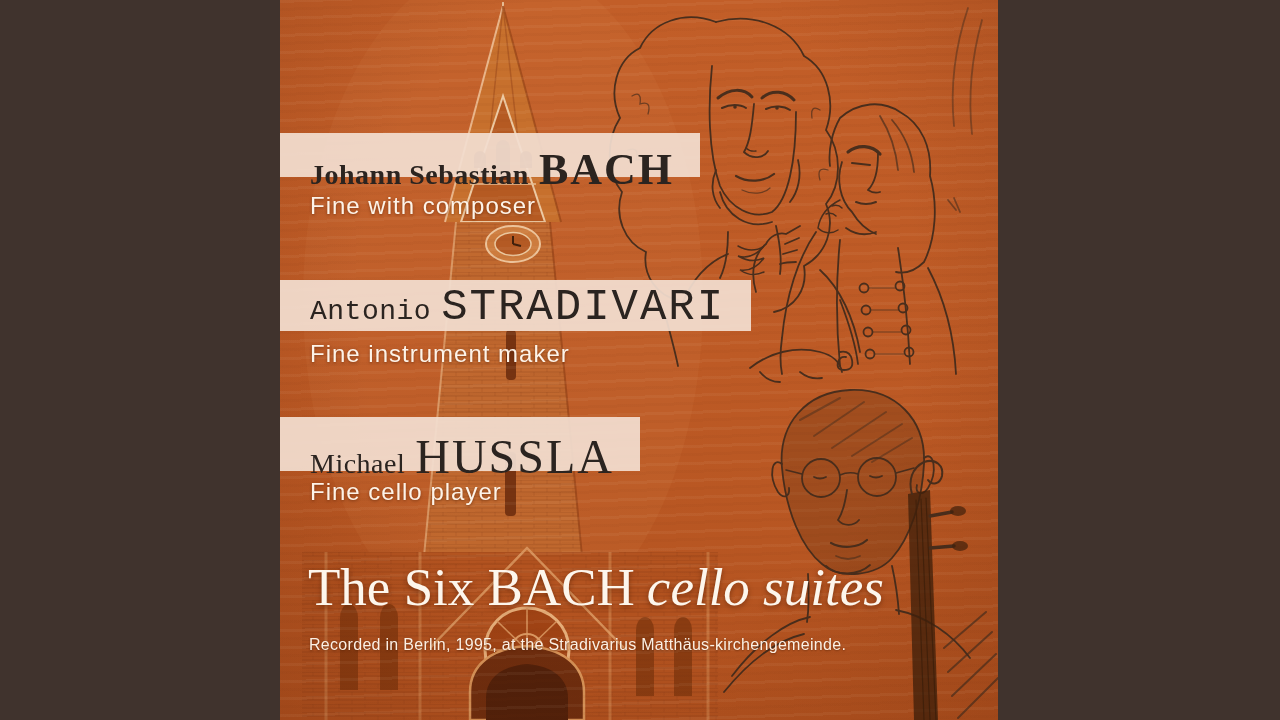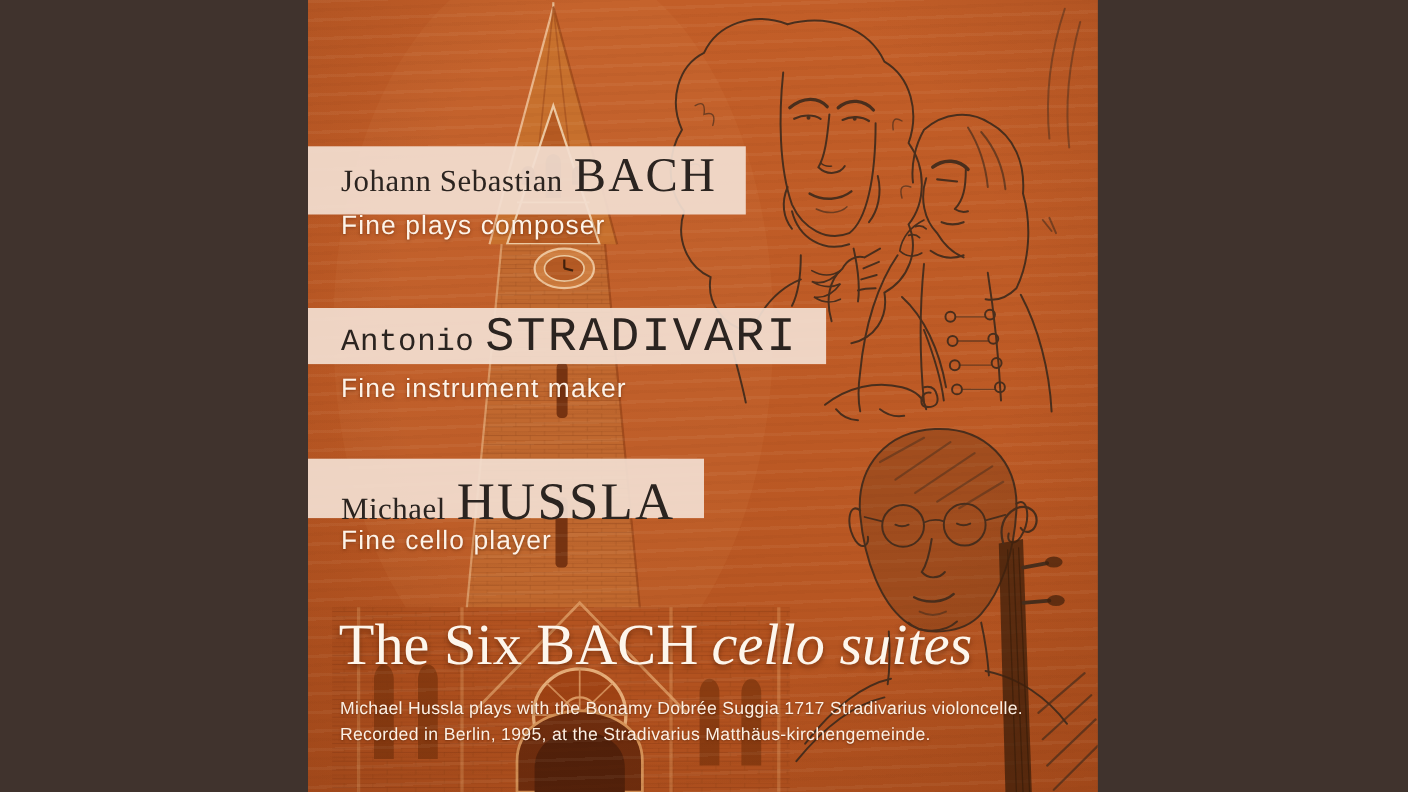--- a/index.html
+++ b/index.html
@@ -15,21 +15,21 @@
                                 rgba(120,50,15,0.05) 8px 11px,rgba(0,0,0,0) 11px 17px),
       radial-gradient(ellipse at 50% 42%,rgba(0,0,0,0) 55%,rgba(88,30,5,0.20) 100%);}
   svg.sketches{z-index:2;}
   .text-layer{z-index:3;}
 
   .band{position:absolute;left:0;display:inline-block;white-space:nowrap;
         background:rgba(242,222,208,0.93);padding:0 26px 0 30px;
         color:#2b2420;font-family:"Liberation Serif",serif;}
   .band .first{font-size:28px;letter-spacing:.5px;}
   .band .last{font-size:44px;letter-spacing:2px;margin-left:10px;}
-  .band1{top:133px;height:62px;line-height:54px;}
+  .band1{top:133px;height:44px;line-height:74px;font-weight:bold;}
   .band2{top:280px;height:51px;line-height:55px;font-family:Liberation Mono, monospace;}
   .band3{top:417px;height:54px;line-height:79px;}
   .band3 .last{font-size:48px;}
 
   .role{position:absolute;left:30px;color:#fdf3e8;font-size:24px;letter-spacing:1px;
         text-shadow:0 1px 3px rgba(80,30,5,.55);}
   .role1{top:192px;} .role2{top:340px;} .role3{top:478px;}
 
   .title{position:absolute;left:28px;top:556px;color:#fdf6ec;white-space:nowrap;
          font-family:"Liberation Serif",serif;font-size:53px;line-height:62px;
@@ -173,36 +173,35 @@
           <path d="M664 648 L706 612 M668 672 L712 632 M672 696 L716 654 M678 718 L718 678" stroke-width="2" opacity="0.7"></path>
         </g>
       </g>
     </svg>
 
     <div class="layer text-layer">
 
       <div class="band band1">
         <span class="first">Johann Sebastian</span><span class="last">BACH</span>
       </div>
-      <div class="role role1">Fine plays composer</div>
+      <div class="role role1">Fine with composer</div>
 
       <div class="band band2">
         <span class="first">Antonio</span><span class="last">STRADIVARI</span>
       </div>
       <div class="role role2">Fine instrument maker</div>
 
       <div class="band band3">
         <span class="first">Michael</span><span class="last">HUSSLA</span>
       </div>
       <div class="role role3">Fine cello player</div>
 
       <div class="title">
         <span class="roman">The Six BACH</span><span class="italic">cello suites</span>
       </div>
 
       <div class="subtitle">
-        <div>Michael Hussla plays with the Bonamy Dobrée Suggia 1717 Stradivarius violoncelle.</div>
         <div>Recorded in Berlin, 1995, at the Stradivarius Matthäus-kirchengemeinde.</div>
       </div>
 
     </div>
   </div>
 </div>
 
 </body></html>

